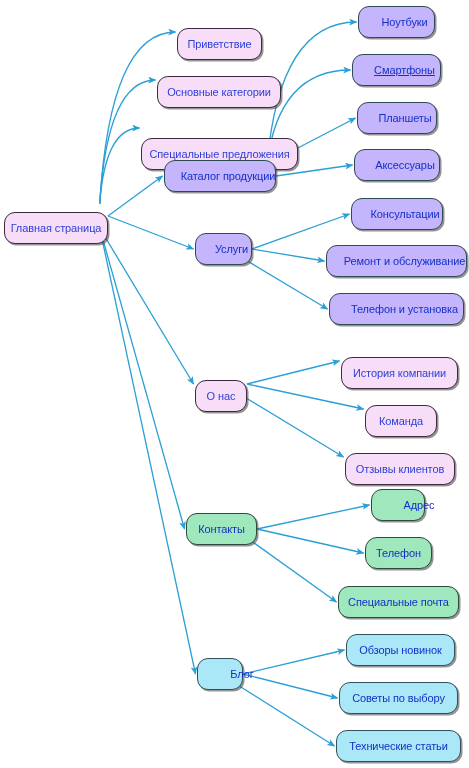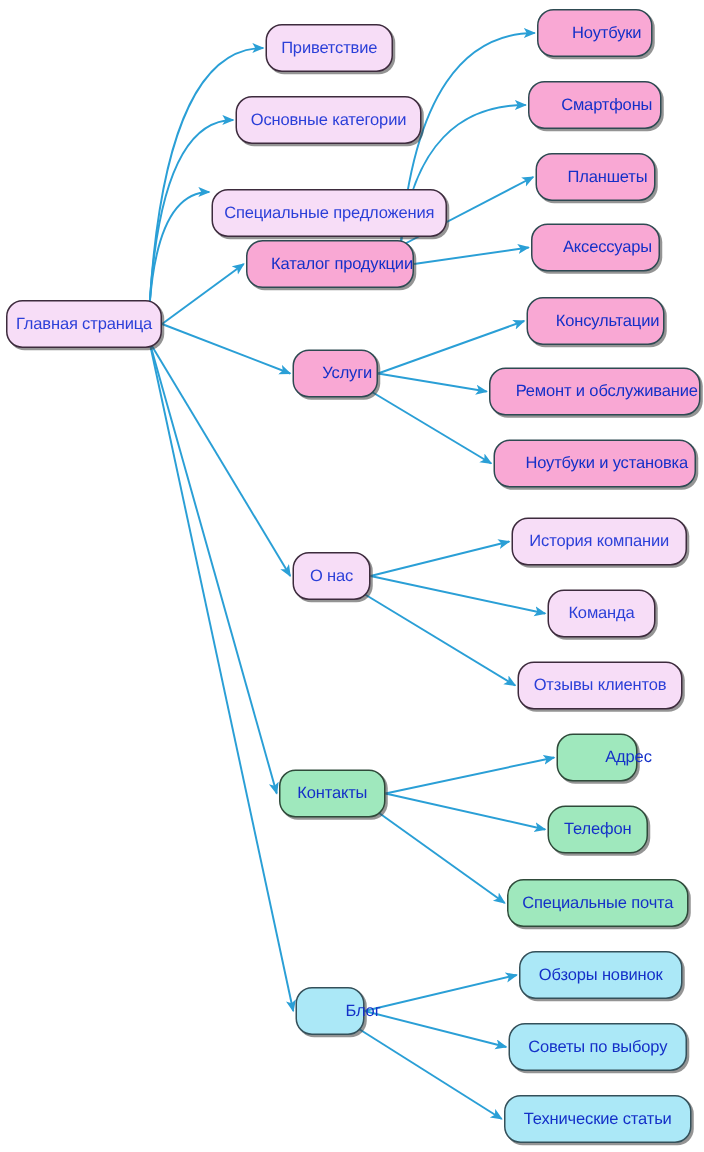--- a/index.html
+++ b/index.html
@@ -41,23 +41,24 @@
     box-shadow: 1.5px 1.5px 0px rgba(60,60,60,0.55);
   }
   .node .label {
     display: block;
     padding: 0 2px;
   }
   .n-pink {
     background: #f7ddf7;
     border-color: #3d2b3d;
     color: #2b3fd8;
+    margin-top: 12px;
   }
   .n-blue {
-    background: #f9a8d4;
+    background: #c4b5fd;
     border-color: #2e4a52;
     color: #1430c8;
     padding-left: 16px;
   }
   .n-bluelight {
     background: #abe8f7;
     border-color: #34505a;
     color: #1430c8;
   }
   .n-green {
@@ -115,40 +116,40 @@
       </div>
       <div class="node n-pink" style="left: 141px; top: 126px; width: 157px; height: 32px;">
         <span class="label">Специальные предложения</span>
       </div>
       <div class="node n-blue" style="left: 164px; top: 160px; width: 112px; height: 32px;">
         <span class="label">Каталог продукции</span>
       </div>
       <div class="node n-blue" style="left: 358px; top: 6px; width: 77px; height: 32px;">
         <span class="label">Ноутбуки</span>
       </div>
-      <div class="node n-blue" style="left: 352px; top: 54px; width: 89px; height: 32px;">
+      <div class="node n-blue" style="left: 352px; top: 54px; width: 89px; height: 32px; text-decoration: underline;">
         <span class="label">Смартфоны</span>
       </div>
       <div class="node n-blue" style="left: 357px; top: 102px; width: 80px; height: 32px;">
         <span class="label">Планшеты</span>
       </div>
       <div class="node n-blue" style="left: 354px; top: 149px; width: 86px; height: 32px;">
         <span class="label">Аксессуары</span>
       </div>
       <div class="node n-blue" style="left: 195px; top: 233px; width: 57px; height: 32px;">
         <span class="label">Услуги</span>
       </div>
       <div class="node n-blue" style="left: 351px; top: 198px; width: 92px; height: 32px;">
         <span class="label">Консультации</span>
       </div>
       <div class="node n-blue" style="left: 326px; top: 245px; width: 141px; height: 32px;">
         <span class="label">Ремонт и обслуживание</span>
       </div>
       <div class="node n-blue" style="left: 329px; top: 293px; width: 135px; height: 32px;">
-        <span class="label">Ноутбуки и установка</span>
+        <span class="label">Телефон и установка</span>
       </div>
       <div class="node n-pink" style="left: 195px; top: 368px; width: 52px; height: 32px;">
         <span class="label">О нас</span>
       </div>
       <div class="node n-pink" style="left: 341px; top: 345px; width: 117px; height: 32px; align-items: center;">
         <span class="label">История компании</span>
       </div>
       <div class="node n-pink" style="left: 365px; top: 393px; width: 72px; height: 32px;">
         <span class="label">Команда</span>
       </div>

